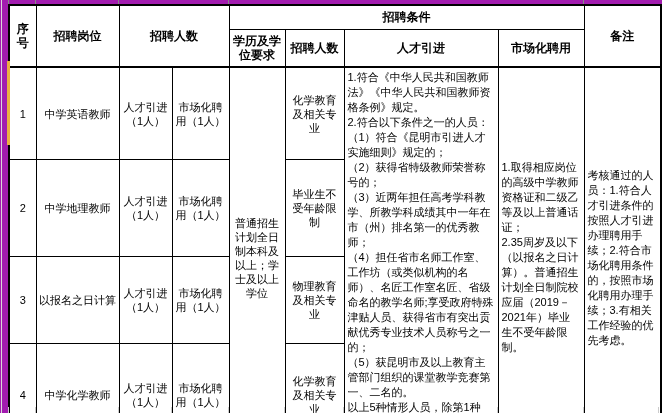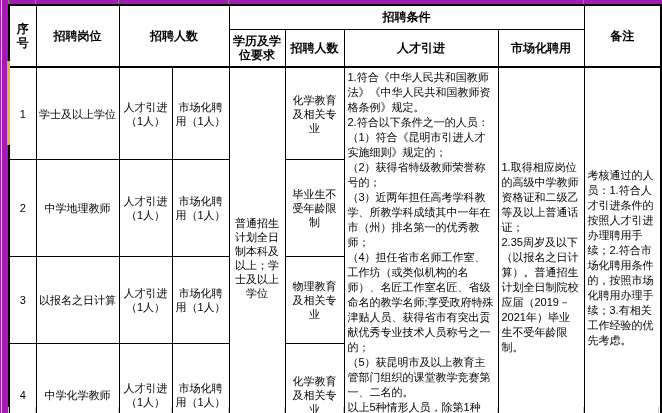--- a/index.html
+++ b/index.html
@@ -54,21 +54,21 @@
       <th rowspan="2" class="spanv">备注</th>
     </tr>
     <tr class="hdr2">
       <th>学历及学位要求</th>
       <th>招聘人数</th>
       <th>人才引进</th>
       <th>市场化聘用</th>
     </tr>
     <tr class="r1">
       <td class="c">1</td>
-      <td class="c">学士及以上学位</td>
+      <td class="c">中学英语教师</td>
       <td class="c">人才引进（1人）</td>
       <td class="c">市场化聘用（1人）</td>
       <td rowspan="4" class="c">普通招生计划全日制本科及以上；学士及以上学位</td>
       <td class="c">化学教育及相关专业</td>
       <td rowspan="4" class="long">1.符合《中华人民共和国教师法》《中华人民共和国教师资格条例》规定。
 2.符合以下条件之一的人员：
 （1）符合《昆明市引进人才实施细则》规定的；
 （2）获得省特级教师荣誉称号的；
 （3）近两年担任高考学科教学、所教学科成绩其中一年在市（州）排名第一的优秀教师；
 （4）担任省市名师工作室、工作坊（或类似机构的名师）、名匠工作室名匠、省级命名的教学名师;享受政府特殊津贴人员、获得省市有突出贡献优秀专业技术人员称号之一的；

